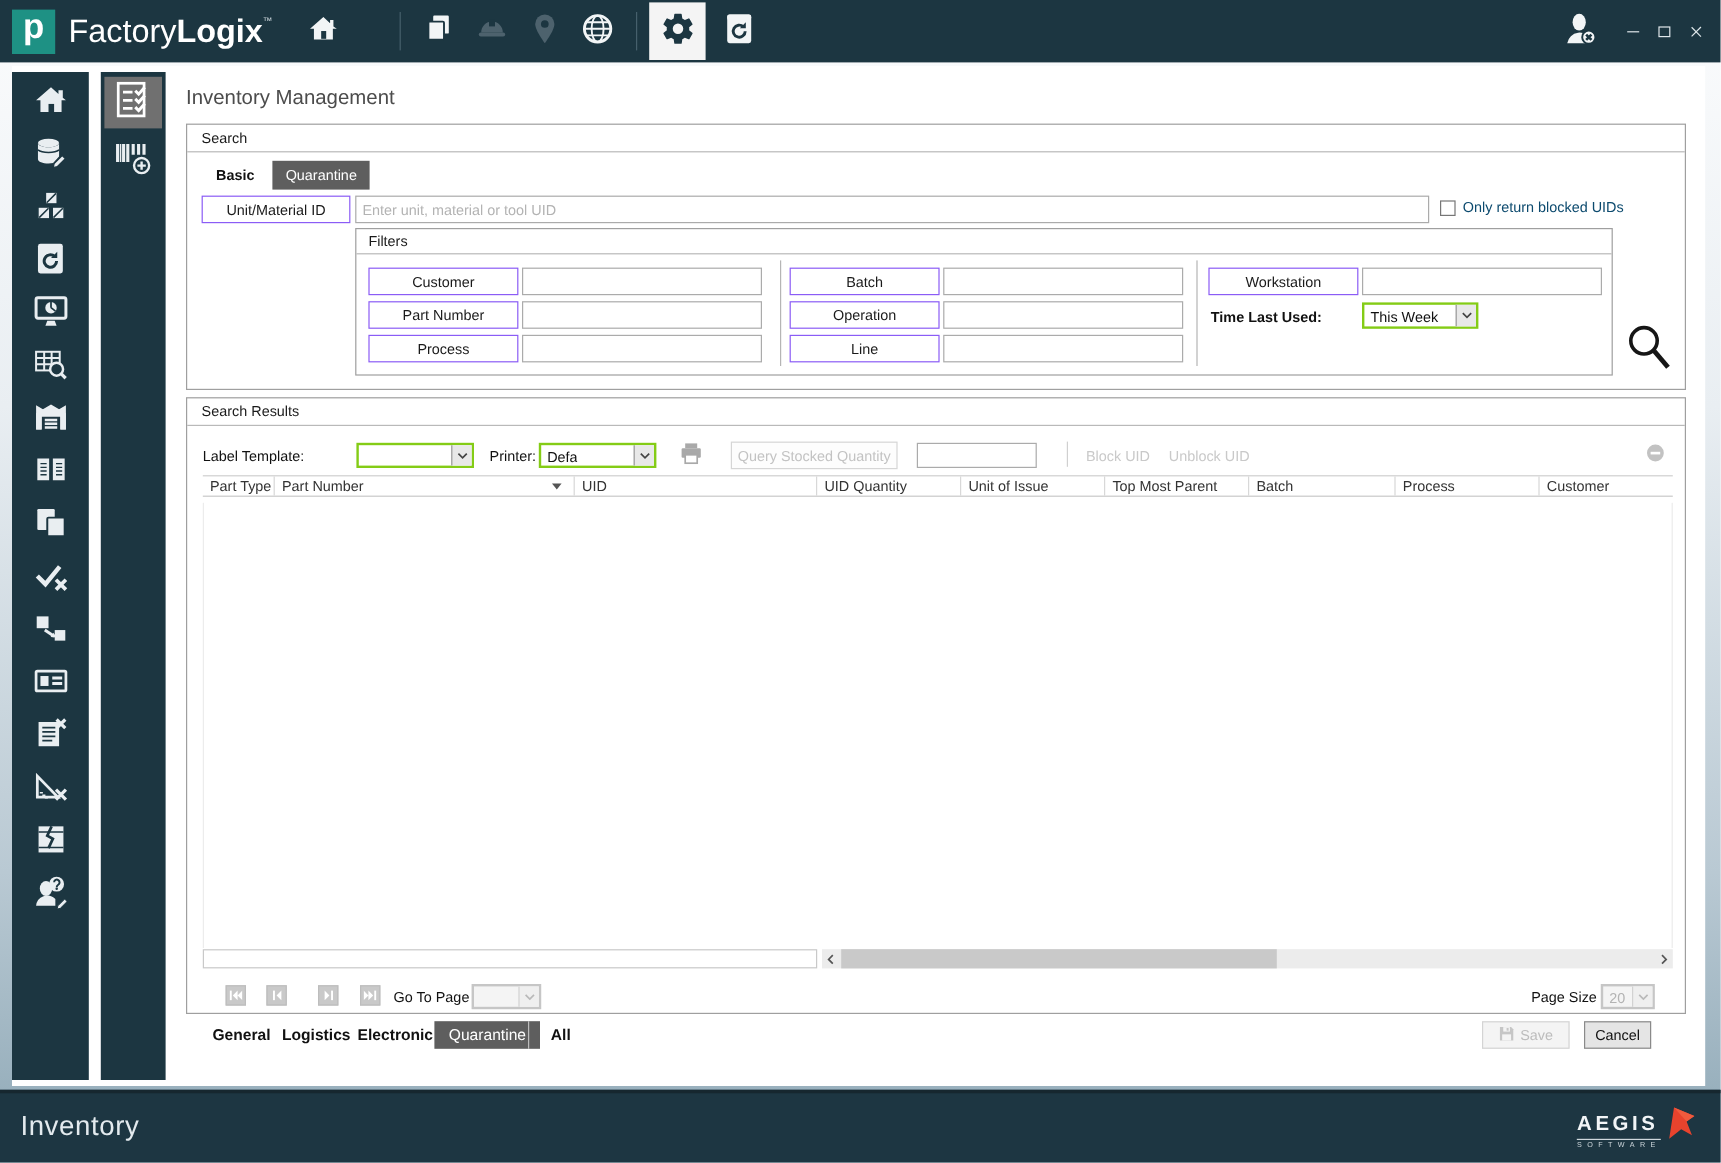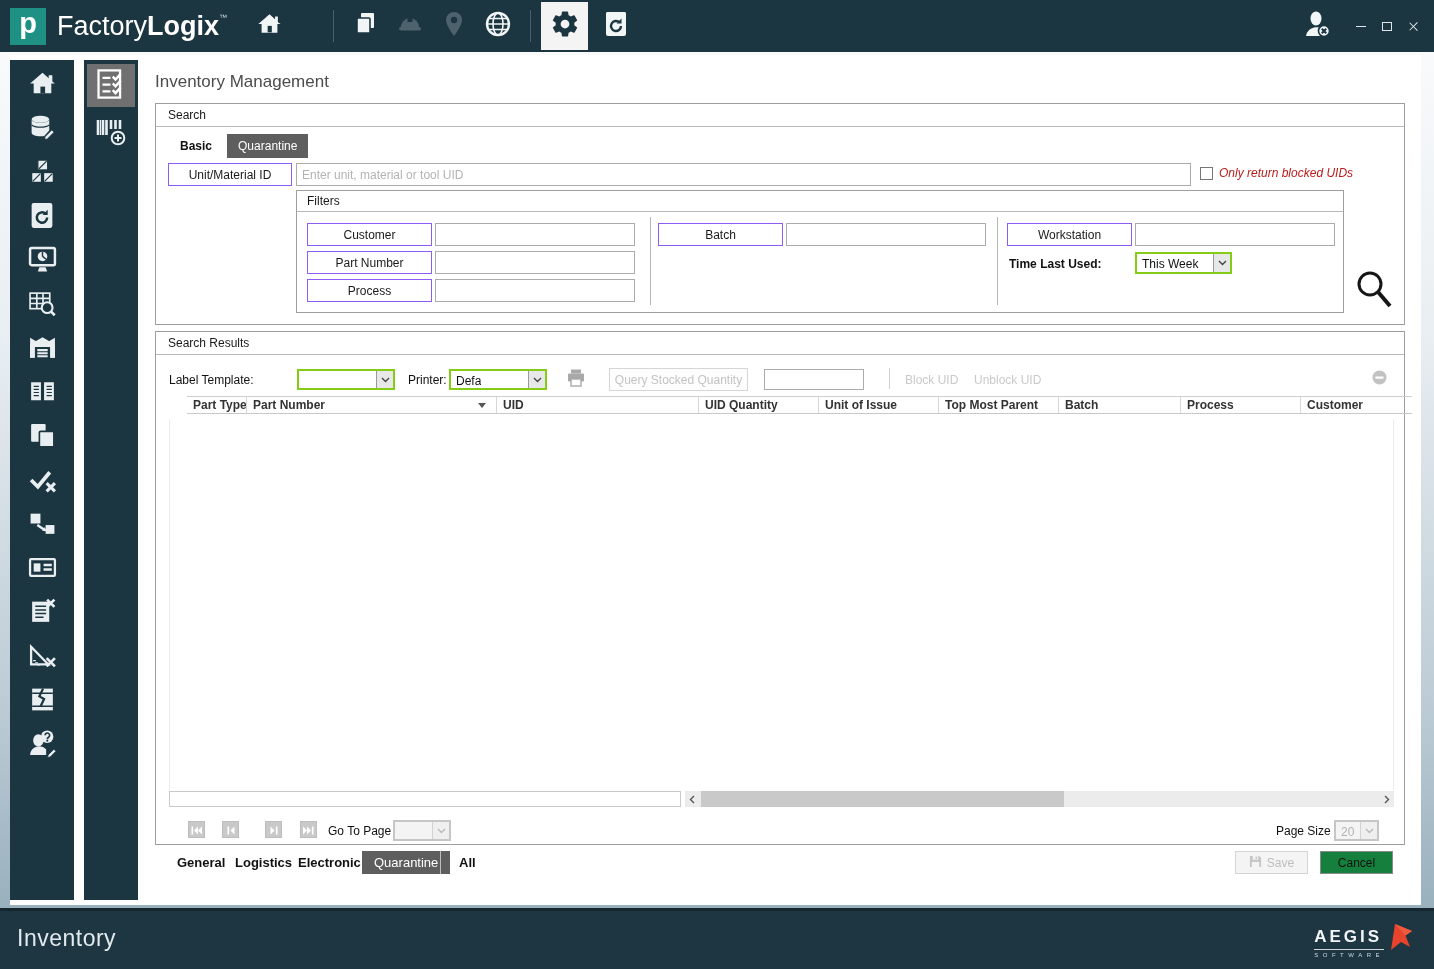--- a/index.html
+++ b/index.html
@@ -54,21 +54,21 @@
   .fbtn { background:#fff; border:1px solid #8b5cf6; font-size:12px; color:#1a1a1a;
     display:flex; align-items:center; justify-content:center; cursor:pointer; }
   .tin { background:#fff; border:1px solid #ababab; font-size:12px; color:#222; padding:0 5px;
     font-family:"Liberation Sans",sans-serif; }
   .tin::placeholder { color:#b3b3b3; }
 
   .unit-btn { position:absolute; left:12px; top:59px; width:124px; height:23px; }
   .unit-in { position:absolute; left:140px; top:59px; width:895px; height:23px; }
   .chkrow { position:absolute; left:1044px; top:62px; display:flex; align-items:center; gap:6px; cursor:pointer; }
   .chkbox { width:13px; height:13px; border:1px solid #767676; background:#fff; }
-  .chklbl { font-size:12px; color:#b91c1c;font-style:italic; }
+  .chklbl { font-size:12px; color:#0c4a6e; }
 
   .filtersbox { left:140px; top:86px; width:1048px; height:123px; }
   .frow { position:absolute; display:flex; gap:3px; }
   .frow .fbtn { width:125px; height:23px; }
   .frow .tin { width:200px; height:23px; }
   .fsep { position:absolute; top:26px; bottom:7px; width:1px; background:#b5b5b5; }
   .tlu-label { position:absolute; font-size:12px; font-weight:bold; color:#111; }
 
   
   .dd { display:flex; border:2px solid #84cc16; background:#fff; cursor:pointer; }
@@ -79,22 +79,22 @@
   .dd.dis .arw { background:#efefef; border-left-color:#d2d2d2; }
 
   .bigsearch { position:absolute; left:1197px; top:164px; width:42px; height:44px; cursor:pointer; }
 
   .resultsbox { left:145px; top:276px; width:1250px; height:514px; }
   .tb-label { position:absolute; font-size:12px; color:#111; }
   .dis-btn { position:absolute; background:#fdfdfd; border:1px solid #d6d6d6; color:#c3c3c3;
     font-size:12px; display:flex; align-items:center; justify-content:center; cursor:default; }
   .lnk-dis { position:absolute; font-size:12px; color:#c9c9c9; cursor:default; }
 
-  .thead { position:absolute; left:31px; top:64px; width:1225px; height:18px; display:flex;
-    border-top:1px solid #cfcfcf; border-bottom:1px solid #c9c9c9;font-weight:bold; }
+  .thead { position:absolute; left:13px; top:64px; width:1225px; height:18px; display:flex;
+    border-top:1px solid #cfcfcf; border-bottom:1px solid #c9c9c9; }
   .th { font-size:12px; color:#333; padding:0 6px; display:flex; align-items:center;
     border-right:1px solid #d8d8d8; cursor:pointer; white-space:nowrap; overflow:hidden; }
   .sortarr { width:0; height:0; border-left:4px solid transparent; border-right:4px solid transparent;
     border-top:5px solid #555; margin-left:auto; margin-right:4px; }
   .tbody { position:absolute; left:13px; top:87px; width:1225px; height:371px; background:#fff;
     border-left:1px solid #ececec; border-right:1px solid #ececec; }
 
   .gridfoot-box { position:absolute; left:13px; top:459px; width:512px; height:16px; background:#fff; border:1px solid #c9c9c9; }
   .hscroll { position:absolute; left:529px; top:459px; width:709px; height:16px; background:#ececec; display:flex; align-items:center; }
   .hs-arrow { width:14px; height:16px; display:flex; align-items:center; justify-content:center; cursor:pointer; font-size:10px; color:#555; }
@@ -105,21 +105,21 @@
     display:flex; align-items:center; justify-content:center; cursor:pointer; }
   .pg-label { position:absolute; font-size:12px; font-weight:normal; color:#111; }
 
   .ftabs { position:absolute; top:796px; height:23px; font-size:13px; }
   .ftab { position:absolute; top:0; color:#111; font-weight:bold; cursor:pointer; padding:4px 2px; }
   .ftab.active { background:#5e5e5e; color:#fff; font-weight:normal; padding:4px 12px; }
   .ftab-sep { position:absolute; left:430px; top:0; width:1px; height:23px; background:#bdbdbd; }
 
   .savebtn { position:absolute; left:1225px; top:796px; width:73px; height:23px; background:#f4f4f4;
     border:1px solid #d4d4d4; color:#bdbdbd; font-size:12px; display:flex; align-items:center; justify-content:center; gap:5px; cursor:default; }
-  .cancelbtn { position:absolute; left:1310px; top:796px; width:73px; height:23px; background:#15803d;
+  .cancelbtn { position:absolute; left:1310px; top:796px; width:56px; height:23px; background:#e5e5e5;
     border:1px solid #8a8a8a; color:#111; font-size:12px; display:flex; align-items:center; justify-content:center; cursor:pointer; }
 
   
   .statusbar { position:absolute; left:0; bottom:0; width:1434px; height:61px; background:#1d3642;
     box-shadow:inset 0 3px 0 #16272f; display:flex; align-items:center; }
   .sb-module { margin-left:17px; font-size:23px; font-weight:300; color:#e3eaee; letter-spacing:0.5px; }
   .aegis { margin-left:auto; margin-right:18px; display:flex; align-items:flex-end; gap:2px; }
   .aegis-txt { display:flex; flex-direction:column; align-items:stretch; margin-top:8px; }
   .aegis-name { font-size:17px; letter-spacing:3px; color:#f2f5f7; font-weight:bold;
     border-bottom:1px solid #cfd8dd; padding-bottom:2px; }
@@ -423,20 +423,28 @@
           <div class="fbtn">Process</div>
           <input class="tin" style="">
         </div>
 
         <div class="fsep" style="left:353px;"></div>
 
         <div class="frow" style="left:361px;top:32px;">
           <div class="fbtn">Batch</div>
           <input class="tin" style="">
         </div>
+        <div class="frow" style="left:361px;top:60px;">
+          <div class="fbtn">Operation</div>
+          <input class="tin" style="">
+        </div>
+        <div class="frow" style="left:361px;top:88px;">
+          <div class="fbtn">Line</div>
+          <input class="tin" style="">
+        </div>
 
         <div class="fsep" style="left:700px;"></div>
 
         <div class="frow" style="left:710px;top:32px;">
           <div class="fbtn">Workstation</div>
           <input class="tin" style="">
         </div>
         <div class="tlu-label" style="left:712px;top:66px;">Time Last Used:</div>
         <div class="dd" style="position:absolute;left:838px;top:61px;width:97px;height:22px;">
           <span class="val">This Week</span>

